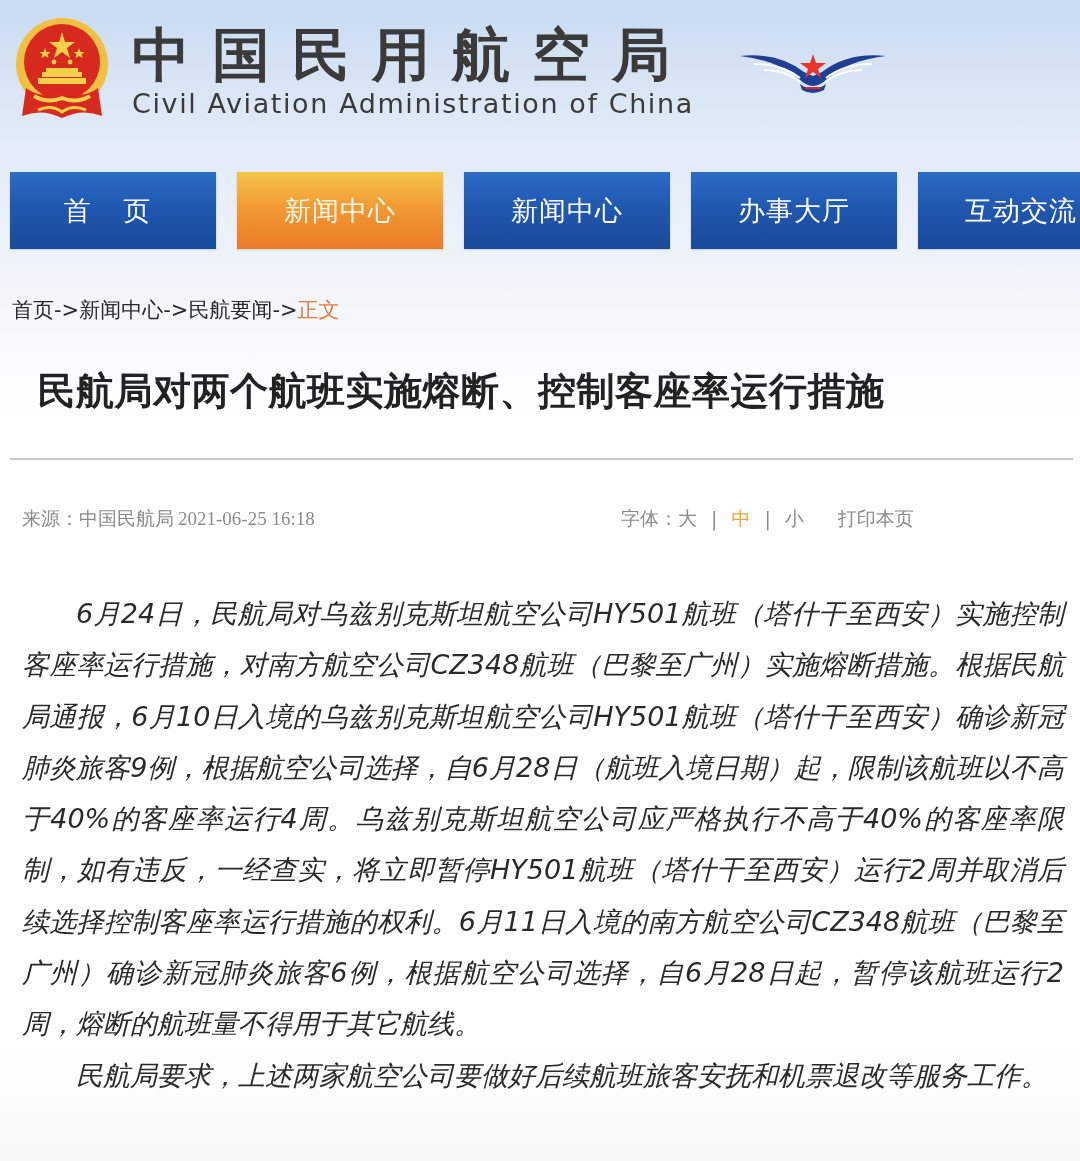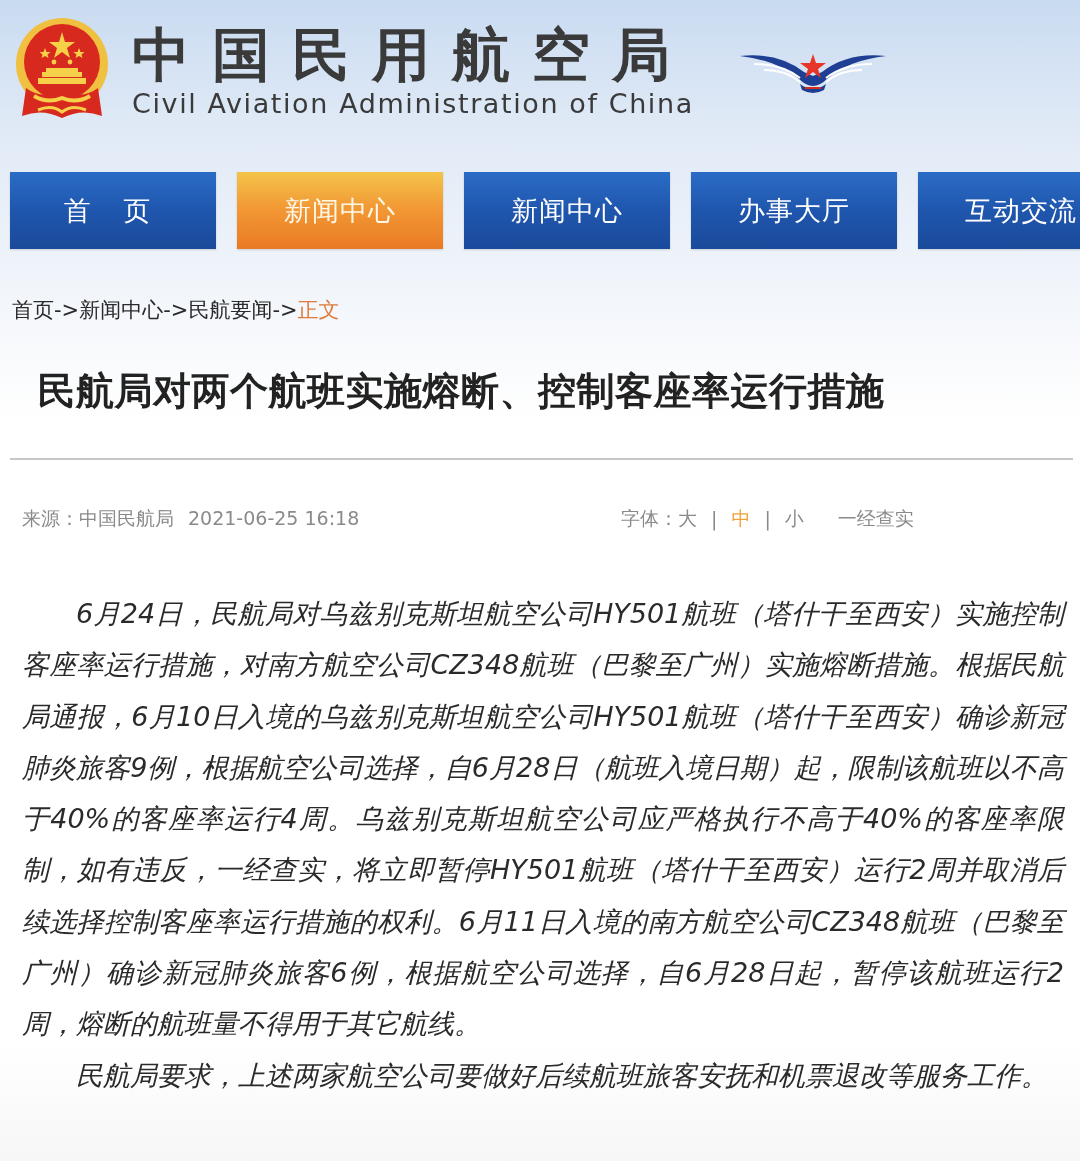--- a/index.html
+++ b/index.html
@@ -102,21 +102,21 @@
     background: #c8c8c8;
   }
   
   .meta-left {
     position: absolute;
     left: 22px; top: 506px;
     font-size: 19px;
     color: #8a8a8a;
     white-space: nowrap;
   }
-  .meta-left .date { margin-left: 14px; }
+  .meta-left .date { margin-left: 4px; font-family: Liberation Serif, serif; }
   .meta-right {
     position: absolute;
     left: 621px; top: 506px;
     font-size: 19px;
     color: #8a8a8a;
     white-space: nowrap;
     display: flex; align-items: center;
   }
   .meta-right .fs { cursor: pointer; }
   .meta-right .fs.active { color: #f0a23a; }
@@ -196,21 +196,21 @@
     <span>来源：</span><span>中国民航局</span><span class="date">2021-06-25 16:18</span>
   </div>
 
   <div class="meta-right">
     <span>字体：</span>
     <span class="fs">大</span>
     <span class="bar">|</span>
     <span class="fs active">中</span>
     <span class="bar">|</span>
     <span class="fs">小</span>
-    <span class="print">一经查实</span>
+    <span class="print">打印本页</span>
   </div>
 
   <div class="article-body">
     <p>6月24日，民航局对乌兹别克斯坦航空公司HY501航班（塔什干至西安）实施控制客座率运行措施，对南方航空公司CZ348航班（巴黎至广州）实施熔断措施。根据民航局通报，6月10日入境的乌兹别克斯坦航空公司HY501航班（塔什干至西安）确诊新冠肺炎旅客9例，根据航空公司选择，自6月28日（航班入境日期）起，限制该航班以不高于40%的客座率运行4周。乌兹别克斯坦航空公司应严格执行不高于40%的客座率限制，如有违反，一经查实，将立即暂停HY501航班（塔什干至西安）运行2周并取消后续选择控制客座率运行措施的权利。6月11日入境的南方航空公司CZ348航班（巴黎至广州）确诊新冠肺炎旅客6例，根据航空公司选择，自6月28日起，暂停该航班运行2周，熔断的航班量不得用于其它航线。</p>
     <p>民航局要求，上述两家航空公司要做好后续航班旅客安抚和机票退改等服务工作。</p>
   </div>
 
 </div>
 
 </body></html>

